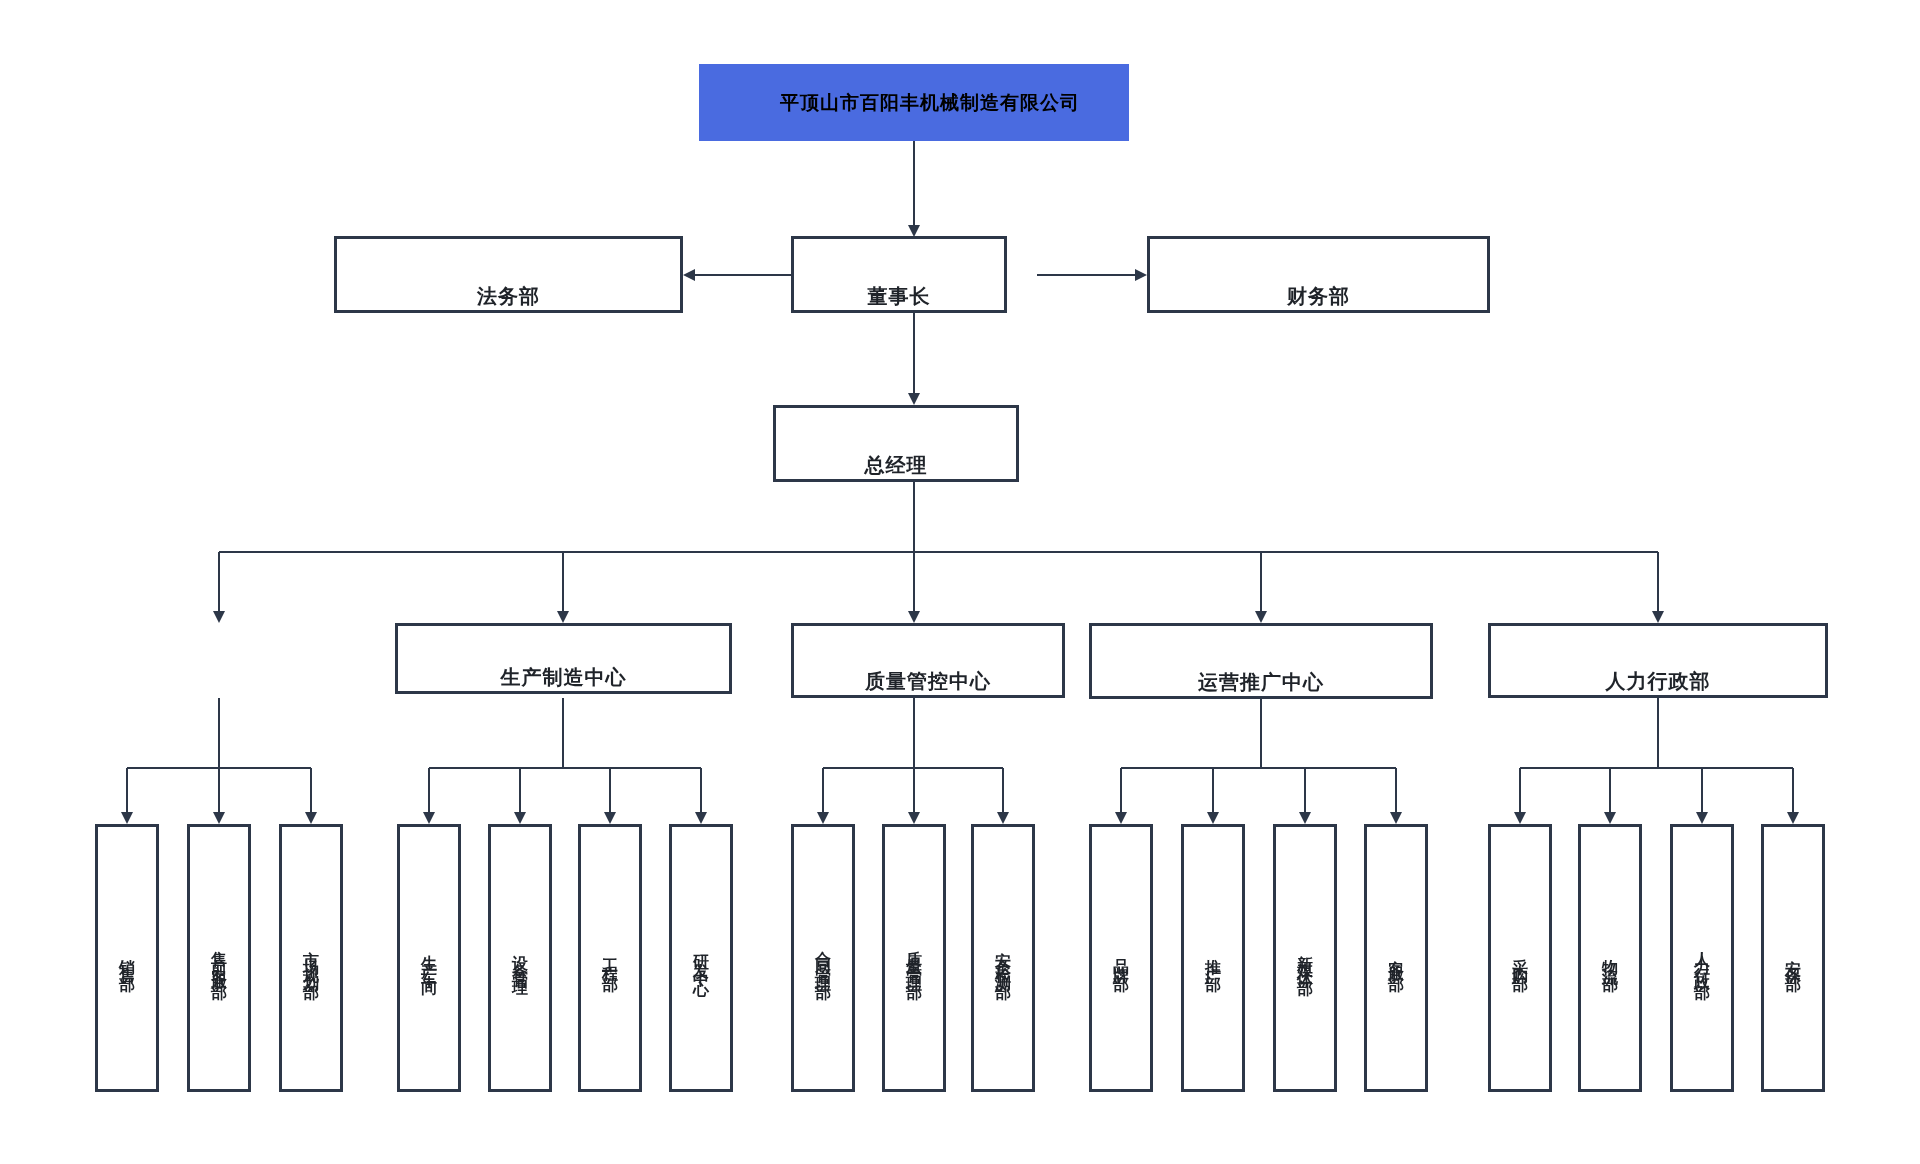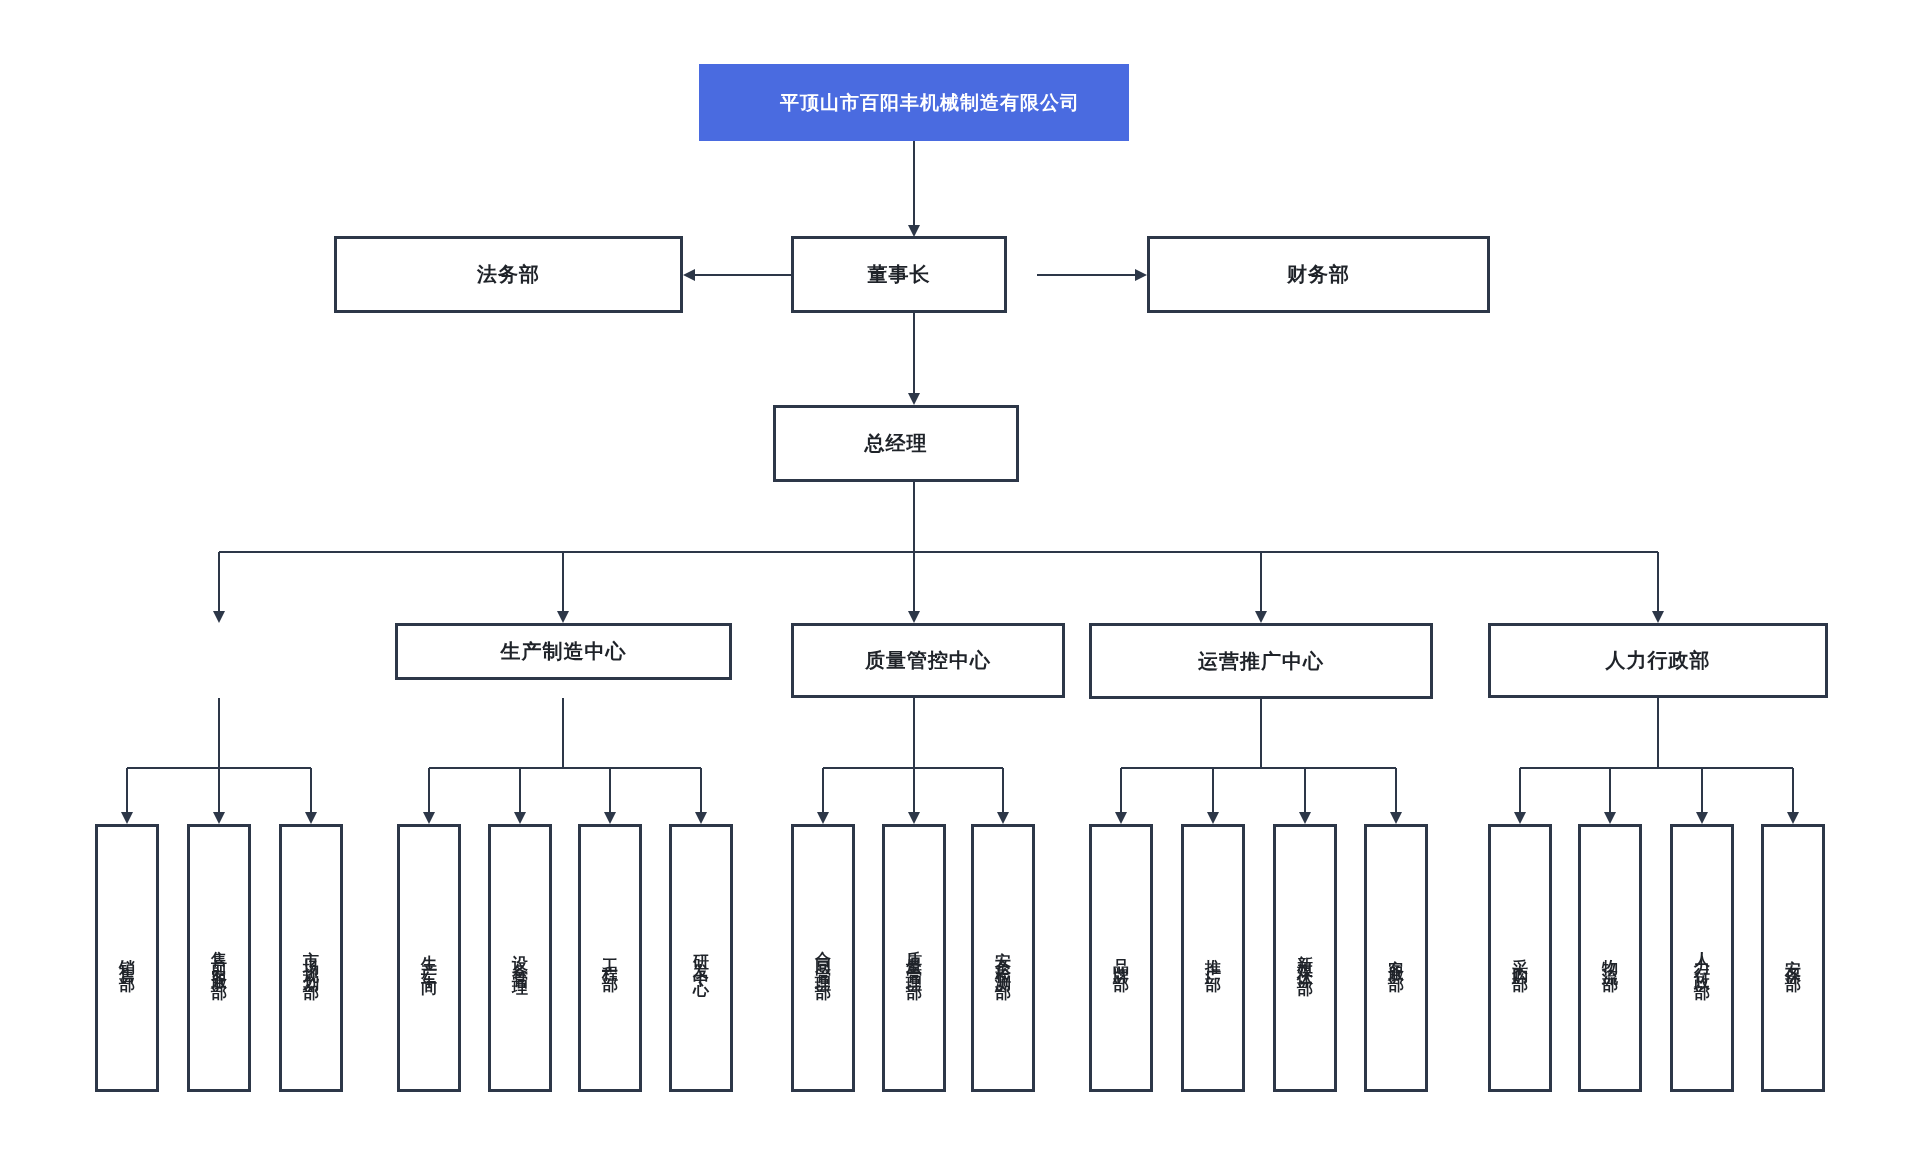--- a/index.html
+++ b/index.html
@@ -6,22 +6,22 @@
   #canvas{
     position:relative;width:1920px;height:1164px;background:#ffffff;
     font-family:"Liberation Sans","DejaVu Sans",sans-serif;overflow:hidden;
   }
   svg.connectors{position:absolute;left:0;top:0;width:1920px;height:1164px;z-index:1;}
   .node{
     position:absolute;box-sizing:border-box;background:#ffffff;
     border:3px solid #2d3748;display:flex;align-items:center;justify-content:center;
     font-weight:bold;color:#1f2329;z-index:2;text-align:center;
   }
-  .node.root{background:#4a6be0;border:none;color:#ffffff;font-size:19px;letter-spacing:1px;padding-left:32px;}
-  .node.mgmt,.node.center{font-size:20px;letter-spacing:1px;}
+  .node.root{background:#4a6be0;border:none;color:#000000;font-size:19px;letter-spacing:1px;padding-left:32px;}
+  .node.mgmt,.node.center{font-size:20px;letter-spacing:1px;align-items:flex-end;}
   .node.dept{top:824px;width:64px;height:268px;}
   .vtext{writing-mode:vertical-rl;text-orientation:upright;font-size:16px;letter-spacing:8px;line-height:1;}
 </style>
 </head>
 <body>
 
 <div id="canvas">
 
   <svg class="connectors" viewBox="0 0 1920 1164" fill="none" stroke="#2d3748" stroke-width="2">
     <g>
@@ -123,21 +123,21 @@
     <span>董事长</span>
   </div>
   <div class="node mgmt" style="left:1147px;top:236px;width:343px;height:77px">
     <span>财务部</span>
   </div>
 
   <div class="node mgmt" style="left:773px;top:405px;width:246px;height:77px">
     <span>总经理</span>
   </div>
 
-  <div class="node center" style="left:395px;top:623px;width:337px;height:57px">
+  <div class="node center" style="left:395px;top:623px;width:337px;height:71px">
     <span>生产制造中心</span>
   </div>
   <div class="node center" style="left:791px;top:623px;width:274px;height:75px">
     <span>质量管控中心</span>
   </div>
   <div class="node center" style="left:1089px;top:623px;width:344px;height:76px">
     <span>运营推广中心</span>
   </div>
   <div class="node center" style="left:1488px;top:623px;width:340px;height:75px">
     <span>人力行政部</span>

